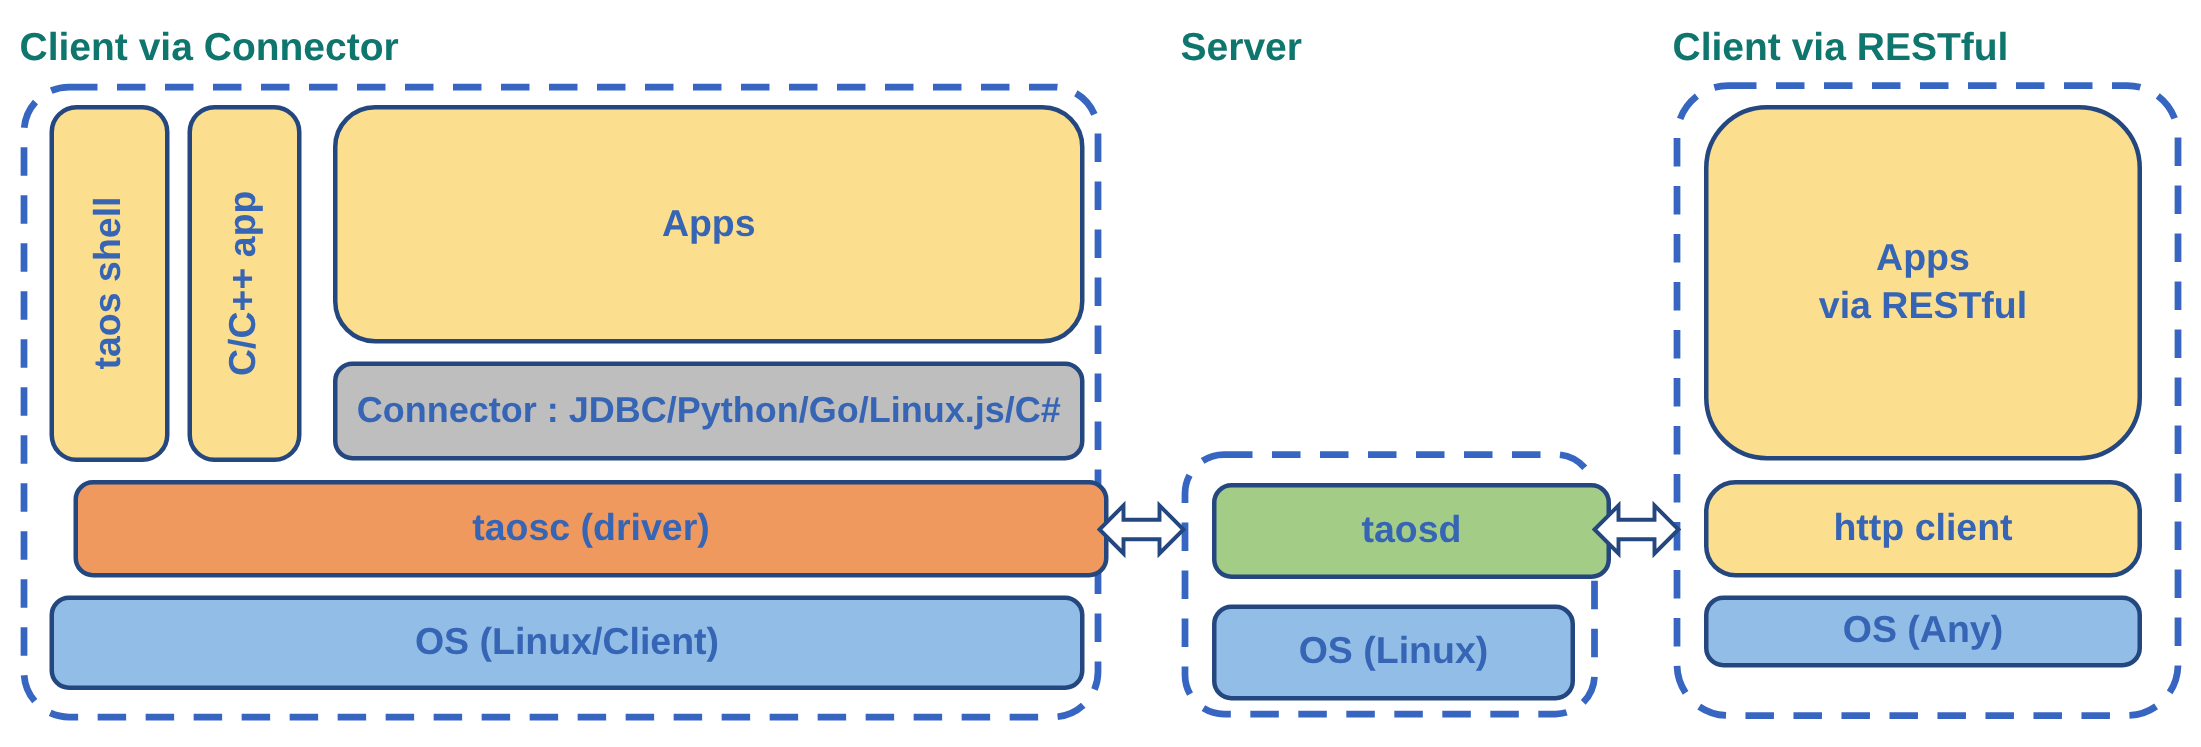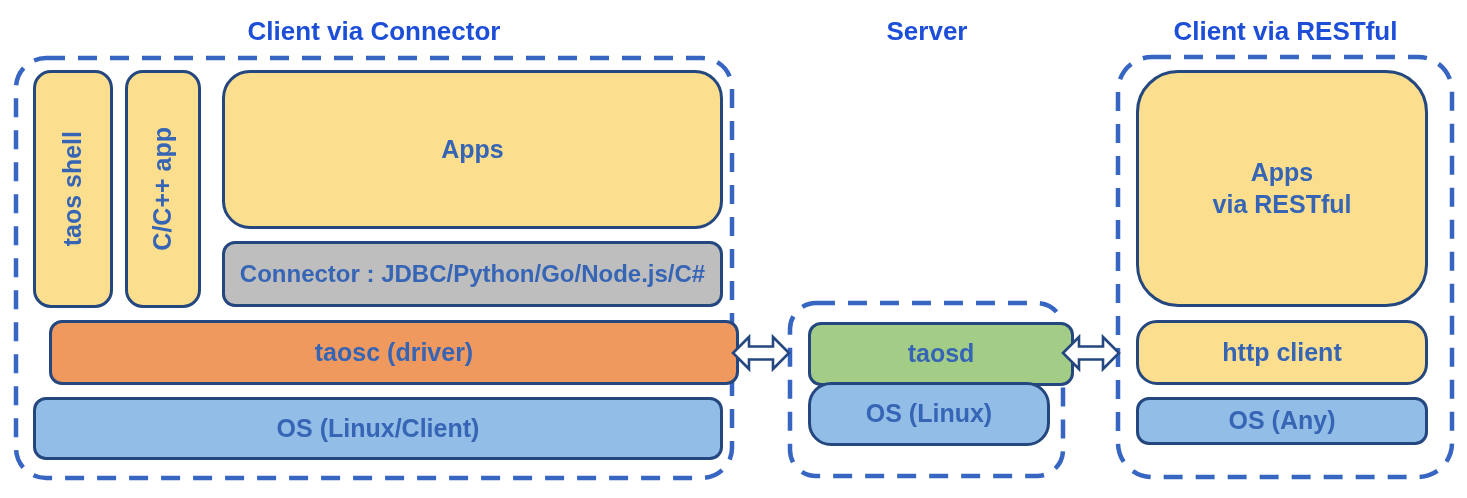--- a/index.html
+++ b/index.html
@@ -1,22 +1,22 @@
 <!DOCTYPE html>
 <html><head>
 <meta charset="utf-8">
 <style>
   html,body { margin:0; padding:0; background:#ffffff; }
   .canvas {
     position:relative; width:1467px; height:498px; background:#ffffff;
     font-family:"Liberation Sans", sans-serif; overflow:hidden;
   }
   .section-title {
-    position:absolute; top:16px; text-align:center;
-    font-size:26px; font-weight:bold; color:#1d4ed8; letter-spacing:0px;
+    position:absolute; top:16px; text-align:left;
+    font-size:26px; font-weight:bold; color:#0f766e; letter-spacing:0px;
   }
   .title-left   { left:13px;   width:722px; }
   .title-server { left:787px;  width:280px; }
   .title-right  { left:1115px; width:341px; }
 
   svg.dash-group { position:absolute; }
   .dash-left   { left:13px;   top:55px; }
   .dash-mid    { left:787px;  top:300px; }
   .dash-right  { left:1115px; top:54px; }
 
@@ -38,21 +38,21 @@
     white-space:nowrap;
   }
 
   .b-taos-shell   { left:33px;   top:70px;  width:80px;  height:238px; border-radius:18px; }
   .b-cpp-app      { left:125px;  top:70px;  width:76px;  height:238px; border-radius:18px; }
   .b-apps         { left:222px;  top:70px;  width:501px; height:159px; border-radius:28px; }
   .b-connector    { left:222px;  top:241px; width:501px; height:66px;  border-radius:13px; font-size:24px; }
   .b-taosc        { left:33px;   top:320px; width:690px; height:65px;  border-radius:13px; }
   .b-os-left      { left:33px;   top:397px; width:690px; height:63px;  border-radius:13px; }
   .b-taosd        { left:808px;  top:322px; width:266px; height:64px;  border-radius:13px; }
-  .b-os-mid       { left:808px;  top:382px; width:242px; height:64px;  border-radius:23px; }
+  .b-os-mid       { left:808px;  top:403px; width:242px; height:64px;  border-radius:13px; }
   .b-apps-rest    { left:1136px; top:70px;  width:292px; height:237px; border-radius:42px; }
   .b-http-client  { left:1136px; top:320px; width:292px; height:65px;  border-radius:21px; }
   .b-os-right     { left:1136px; top:397px; width:292px; height:48px;  border-radius:13px; }
 
   svg.arrow { position:absolute; width:60px; height:42px; }
   .arrow-left  { left:731px;  top:332px; }
   .arrow-right { left:1061px; top:332px; }
 </style>
 </head>
 <body>
@@ -76,21 +76,21 @@
   <div class="box yellow vert b-taos-shell">
     <span>taos shell</span>
   </div>
   <div class="box yellow vert b-cpp-app">
     <span>C/C++ app</span>
   </div>
   <div class="box yellow b-apps">
     <span>Apps</span>
   </div>
   <div class="box gray b-connector">
-    <span>Connector : JDBC/Python/Go/Node.js/C#</span>
+    <span>Connector : JDBC/Python/Go/Linux.js/C#</span>
   </div>
   <div class="box orange b-taosc">
     <span>taosc (driver)</span>
   </div>
   <div class="box blue b-os-left">
     <span>OS (Linux/Client)</span>
   </div>
 
   <div class="box green b-taosd">
     <span>taosd</span>

